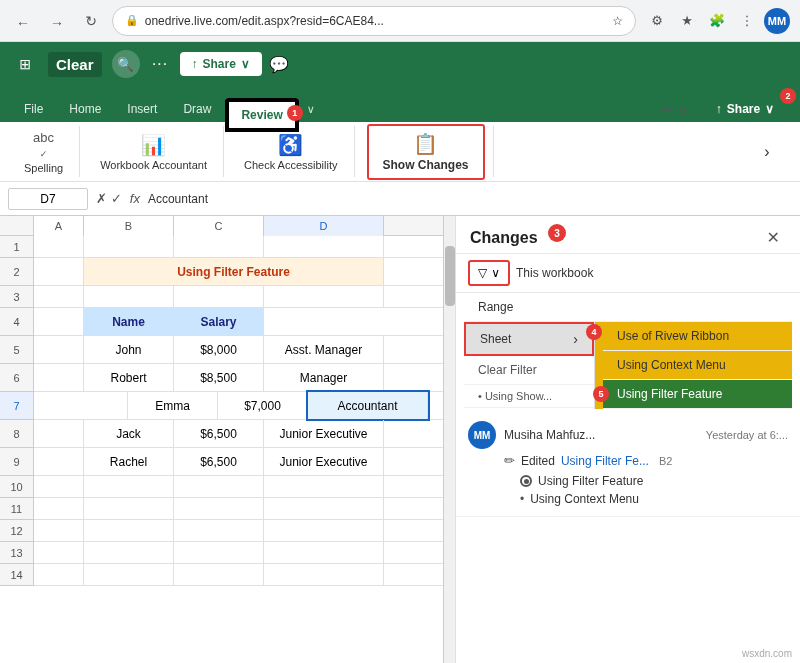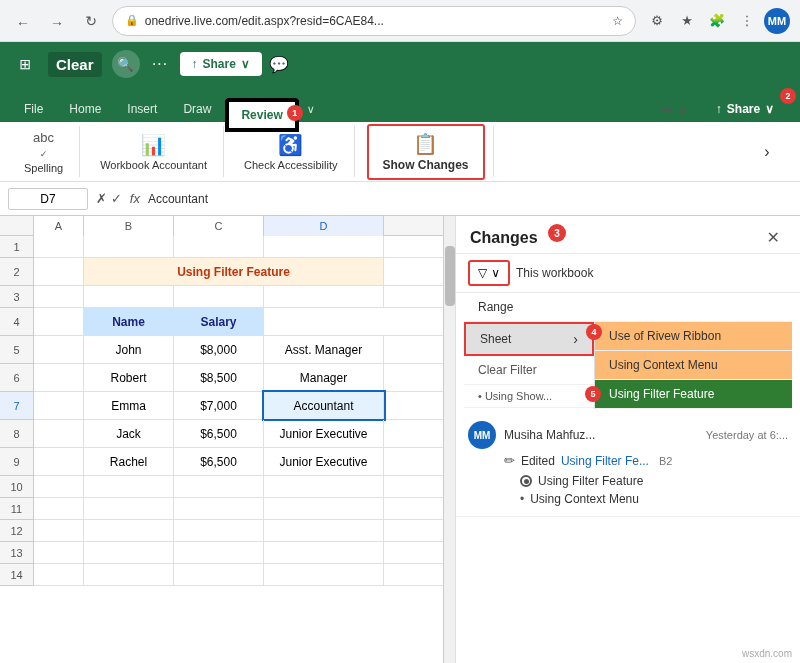--- a/index.html
+++ b/index.html
@@ -663,21 +663,21 @@
         </div>
 
         <div class="grid-row" style="height:28px;">
           <div class="grid-cell" style="width:50px;"></div>
           <div class="grid-cell center" style="width:90px;">Robert</div>
           <div class="grid-cell center" style="width:90px;">$8,500</div>
           <div class="grid-cell center" style="width:120px;">Manager</div>
           <div class="grid-cell" style="flex:1;"></div>
         </div>
 
-        <div class="grid-row" style="height:28px;">
+        <div class="grid-row" style="height:28px;padding-left:44px;">
           <div class="grid-cell" style="width:50px;"></div>
           <div class="grid-cell center" style="width:90px;">Emma</div>
           <div class="grid-cell center" style="width:90px;">$7,000</div>
           <div class="grid-cell center selected" style="width:120px;">Accountant</div>
           <div class="grid-cell" style="flex:1;"></div>
         </div>
 
         <div class="grid-row" style="height:28px;">
           <div class="grid-cell" style="width:50px;"></div>
           <div class="grid-cell center" style="width:90px;">Jack</div>
@@ -764,21 +764,21 @@
             <span>Sheet</span>
             <span style="font-size:14px;">›</span>
           </div>
 
           <div style="position:relative;">
             <div style="position:absolute;top:-32px;right:-8px;width:16px;height:16px;background:#e53935;border-radius:50%;color:white;font-size:9px;font-weight:bold;display:flex;align-items:center;justify-content:center;">4</div>
           </div>
           <div class="filter-option clear">Clear Filter</div>
           <div class="filter-option" style="font-size:11px;color:#555;padding:5px 14px;">• Using Show...</div>
         </div>
-        <div style="flex:1;border-left:1px solid #ddd;background:#fdba74;">
+        <div style="flex:1;border-left:1px solid #ddd;background:#eab308;padding-left:8px;">
           <div class="sub-option">Use of Rivew Ribbon</div>
           <div class="sub-option">Using Context Menu</div>
 
           <div style="position:relative;">
             <div class="sub-option active" style="background:#2e7d32;color:white;font-weight:500;">Using Filter Feature</div>
             <div style="position:absolute;top:6px;left:-10px;width:16px;height:16px;background:#e53935;border-radius:50%;color:white;font-size:9px;font-weight:bold;display:flex;align-items:center;justify-content:center;">5</div>
           </div>
         </div>
       </div>
     </div>

